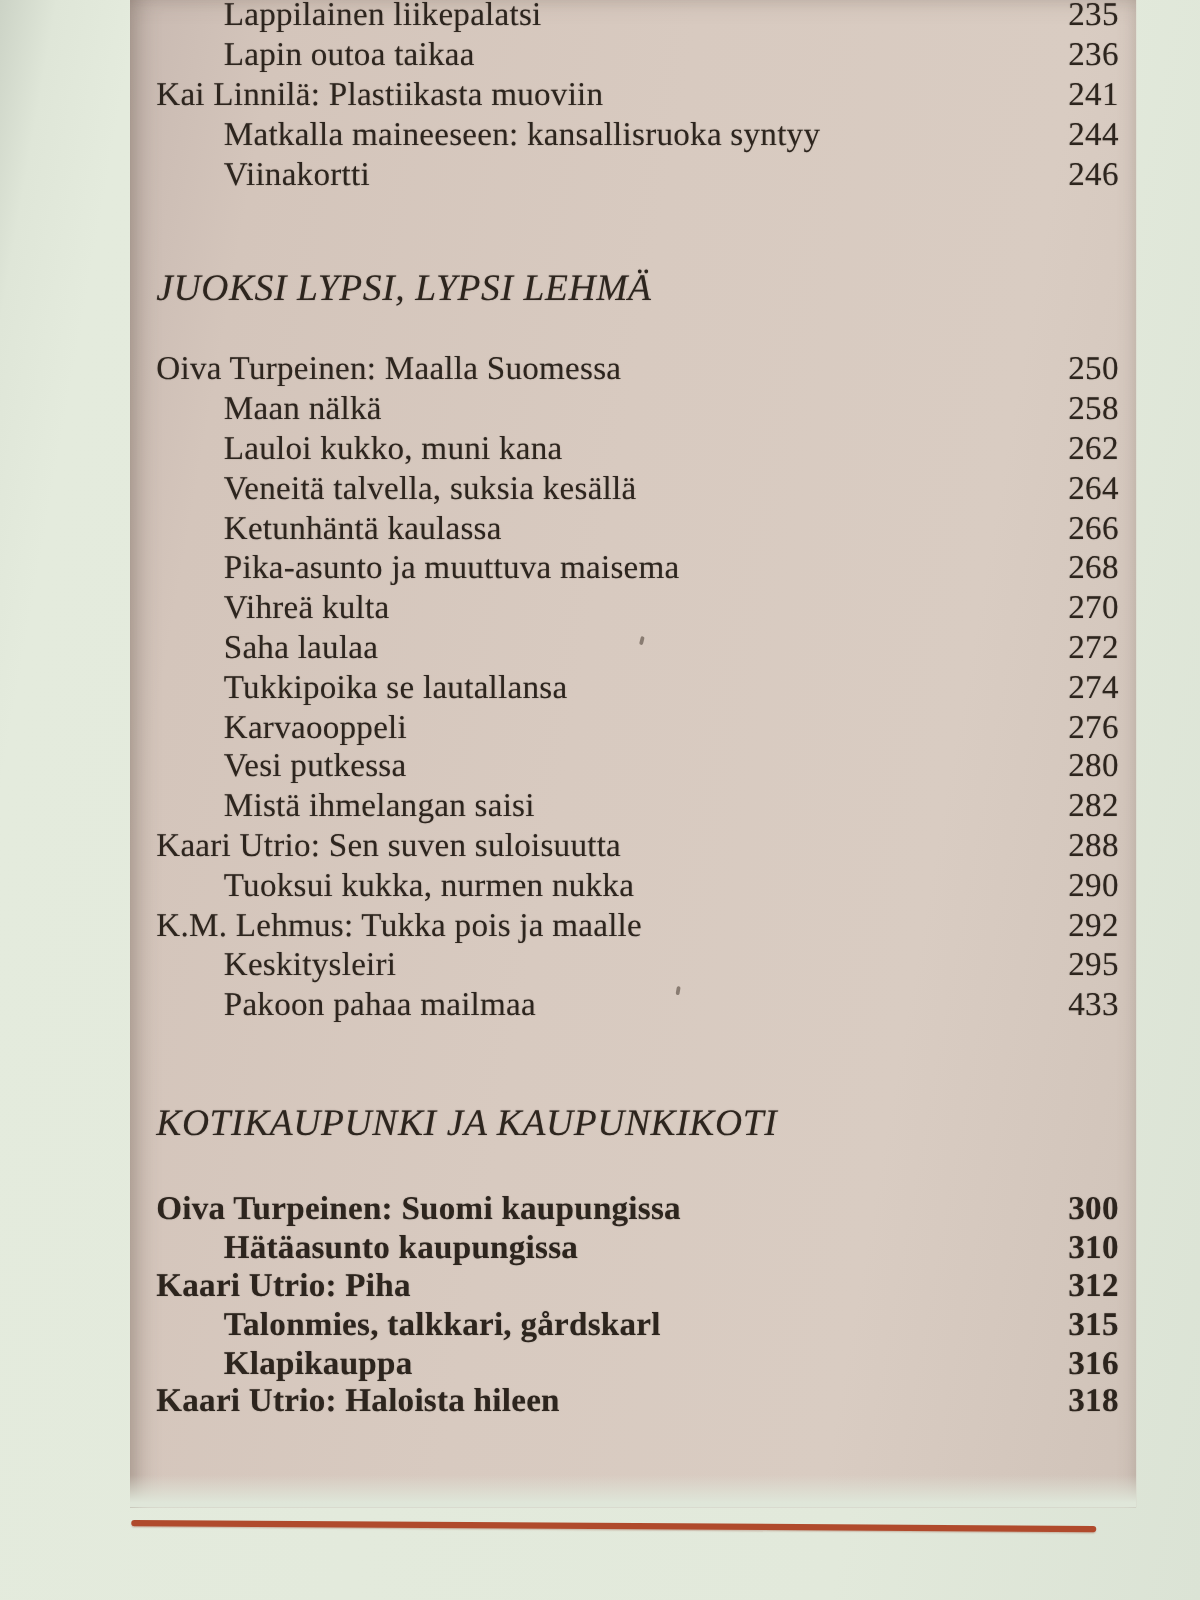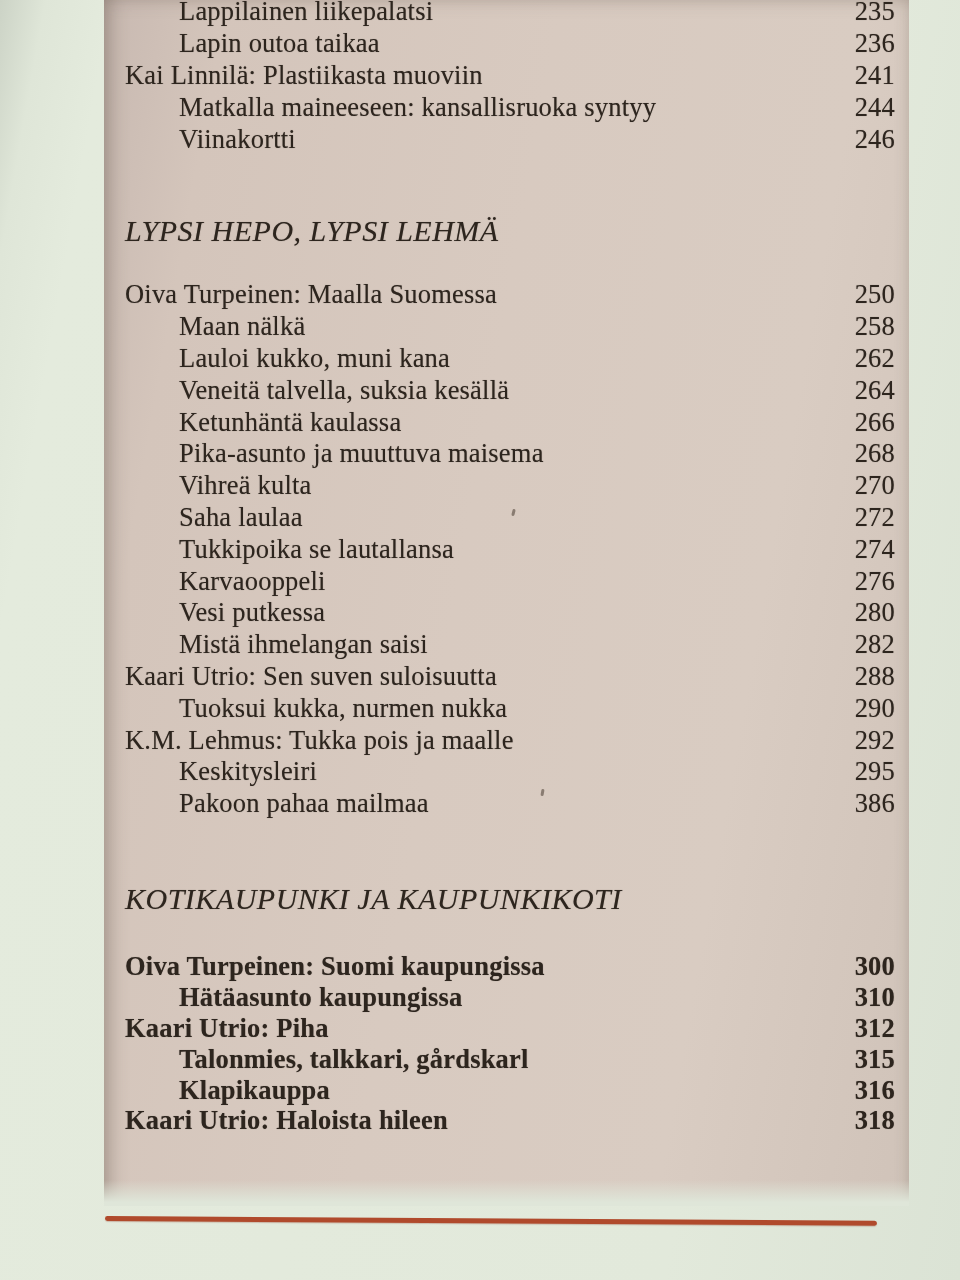--- a/index.html
+++ b/index.html
@@ -83,21 +83,21 @@
           <div class="toc-row indent">
             <span class="toc-title">Matkalla maineeseen: kansallisruoka syntyy</span>
             <span class="toc-page">244</span>
           </div>
           <div class="toc-row indent">
             <span class="toc-title">Viinakortti</span>
             <span class="toc-page">246</span>
           </div>
         </section>
         <section class="toc-section">
-          <div class="toc-heading">LYPSI HEPO, LYPSI LEHMÄ</div>
+          <div class="toc-heading">JUOKSI LYPSI, LYPSI LEHMÄ</div>
           <div class="toc-row">
             <span class="toc-title">Oiva Turpeinen: Maalla Suomessa</span>
             <span class="toc-page">250</span>
           </div>
           <div class="toc-row indent">
             <span class="toc-title">Maan nälkä</span>
             <span class="toc-page">258</span>
           </div>
           <div class="toc-row indent">
             <span class="toc-title">Lauloi kukko, muni kana</span>
@@ -150,21 +150,21 @@
           <div class="toc-row">
             <span class="toc-title">K.M. Lehmus: Tukka pois ja maalle</span>
             <span class="toc-page">292</span>
           </div>
           <div class="toc-row indent">
             <span class="toc-title">Keskitysleiri</span>
             <span class="toc-page">295</span>
           </div>
           <div class="toc-row indent">
             <span class="toc-title">Pakoon pahaa mailmaa</span>
-            <span class="toc-page">386</span>
+            <span class="toc-page">433</span>
           </div>
         </section>
         <section class="toc-section">
           <div class="toc-heading">KOTIKAUPUNKI JA KAUPUNKIKOTI</div>
           <div class="toc-row">
             <span class="toc-title">Oiva Turpeinen: Suomi kaupungissa</span>
             <span class="toc-page">300</span>
           </div>
           <div class="toc-row indent">
             <span class="toc-title">Hätäasunto kaupungissa</span>

